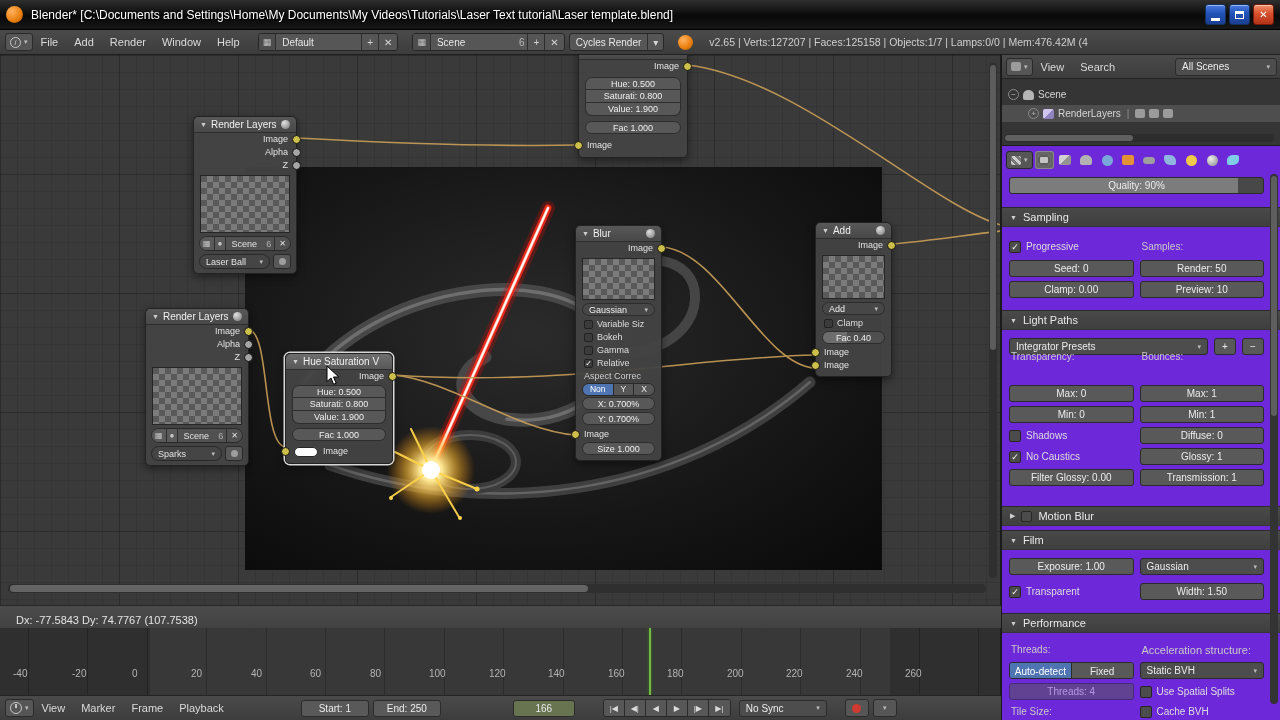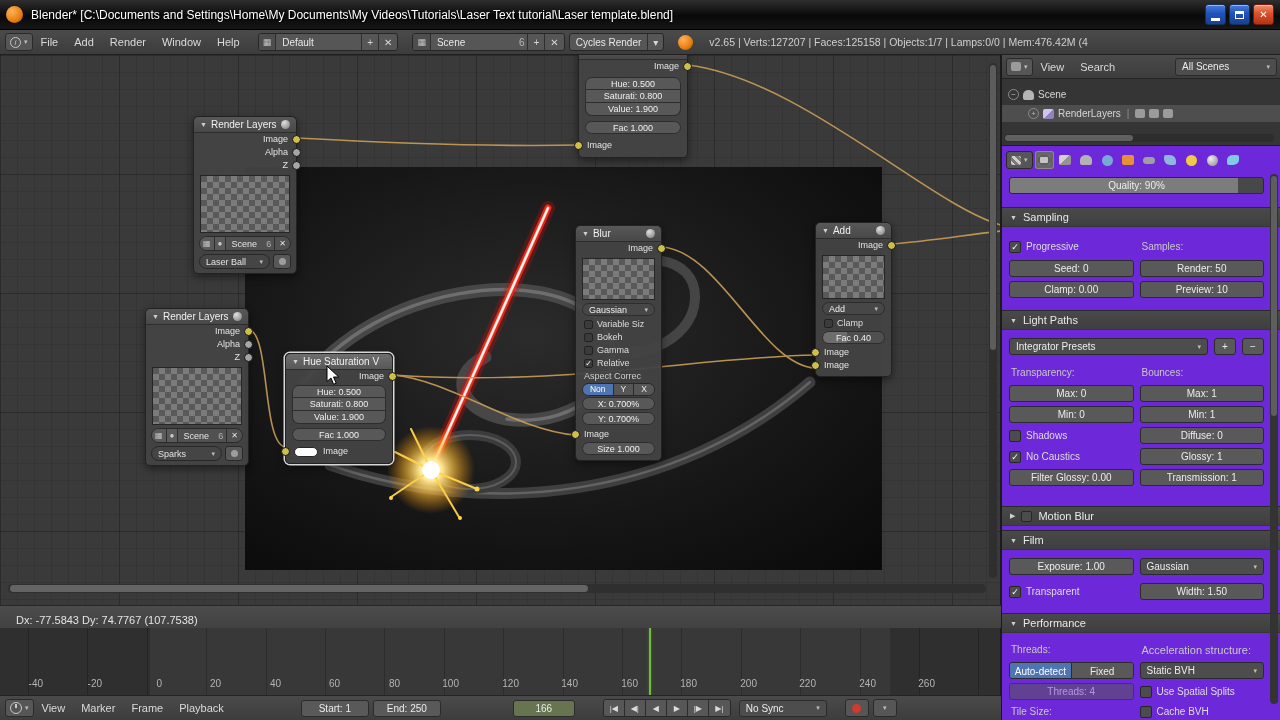--- a/index.html
+++ b/index.html
@@ -76,21 +76,21 @@
 .seg3 .w{flex:1.5}
 .swatch{width:24px;height:10px;background:#fdfdfd;border:1px solid #262626;border-radius:5px;margin-right:5px}
 .hsb{position:absolute;left:8px;bottom:12px;width:978px;height:9px;background:#2f2f2f;border-radius:5px;z-index:5}
 .hsb .thumb{position:absolute;left:2px;top:1px;width:578px;height:7px;background:#646464;border-radius:4px}
 .vsb{position:absolute;right:3px;top:8px;width:8px;height:515px;background:#2f2f2f;border-radius:4px;z-index:5}
 .vsb .thumb{position:absolute;top:2px;left:1px;width:6px;height:285px;background:#5c5c5c;border-radius:3px}
 
 #nfooter{position:absolute;left:0;top:605px;width:1001px;height:29px;background:linear-gradient(#4c4c4c,#3f3f3f);border-top:1px solid #262626;border-bottom:1px solid #262626;display:flex;align-items:center;padding:0 16px;font-size:11px;color:#e4e4e4}
 
 #timeline{position:absolute;left:0;top:628px;width:1001px;height:67px;background:#383838;background-image:repeating-linear-gradient(90deg,rgba(0,0,0,.22) 0 1px,transparent 1px 59.4px);background-position:28px 0;border-right:1px solid #1c1c1c;overflow:hidden}
-.tick{position:absolute;bottom:6px;width:30px;text-align:right;font-size:10px;color:#b4b4b4}
+.tick{position:absolute;bottom:16px;width:30px;text-align:left;font-size:10px;color:#b4b4b4}
 .range{position:absolute;top:0;height:67px;background:rgba(0,0,0,.16)}
 #cfmarker{position:absolute;left:649px;top:0;width:2px;height:67px;background:#74b943;box-shadow:0 0 3px #3f7a1d;z-index:2}
 #theader{position:absolute;left:0;top:695px;width:1001px;height:25px;background:linear-gradient(#4a4a4a,#3d3d3d);border-top:1px solid #242424;display:flex;align-items:center;padding:0 5px;white-space:nowrap}
 .clock{width:12px;height:12px;border-radius:50%;border:1.5px solid #c8c8c8;position:relative}
 .clock:after{content:"";position:absolute;left:4px;top:1px;width:1.5px;height:4px;background:#c8c8c8}
 .pf{background:#595959;border:1px solid #2b2b2b;border-radius:3px;font-size:10px;color:#ececec;display:flex;align-items:center;justify-content:center;height:17px;overflow:hidden}
 .pf.drop{justify-content:space-between;padding:0 6px;background:#4d4d4d}
 .pbgrp{display:flex;height:18px;border:1px solid #282828;border-radius:3px;overflow:hidden}
 .pbgrp span{width:21px;display:flex;align-items:center;justify-content:center;background:#575757;border-right:1px solid #2b2b2b;font-size:8px;color:#dcdcdc}
 .pbgrp span:last-child{border-right:0}
@@ -584,21 +584,21 @@
         <span>Light Paths</span>
       </div>
       <div class="prow" style="top:192px;grid-template-columns:1fr 22px 22px">
         <div class="pf drop">
             <span>Integrator Presets</span>
             <span class="ar">▾</span>
           </div>
         <div class="pf">+</div>
         <div class="pf">−</div>
       </div>
-      <div class="prow" style="top:218px">
+      <div class="prow" style="top:202px">
         <div class="plab">Transparency:</div>
         <div class="plab">Bounces:</div>
       </div>
       <div class="prow" style="top:239px">
         <div class="pf">Max: 0</div>
         <div class="pf">Max: 1</div>
       </div>
       <div class="prow" style="top:260px">
         <div class="pf">Min: 0</div>
         <div class="pf">Min: 1</div>

